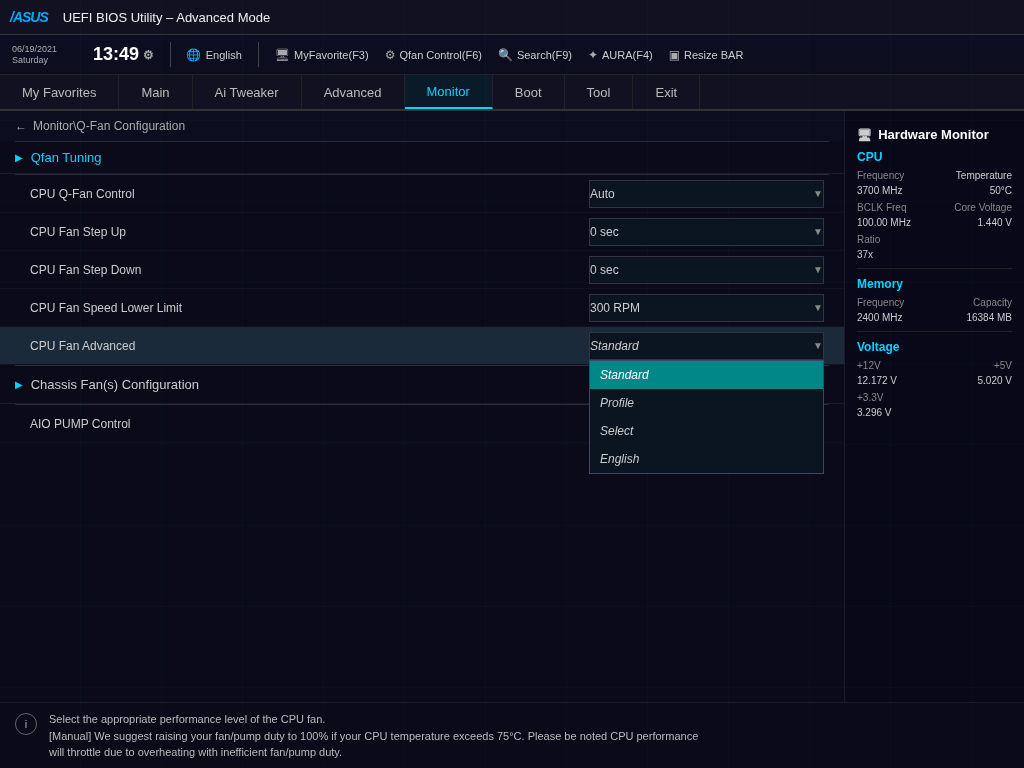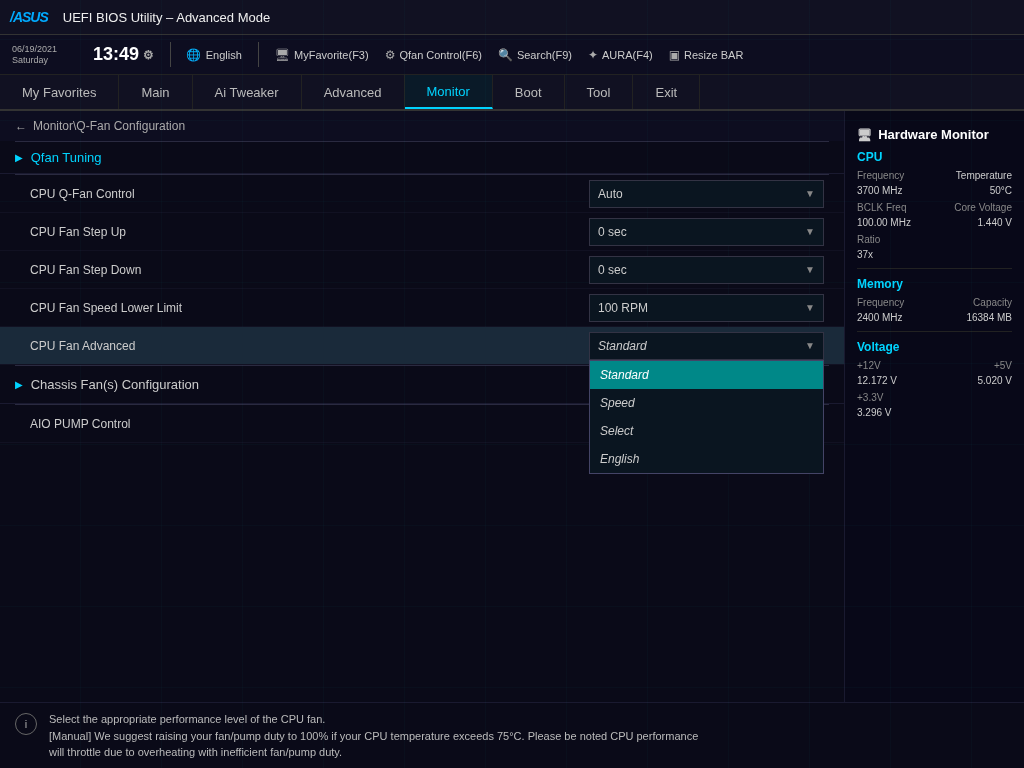--- a/index.html
+++ b/index.html
@@ -191,21 +191,21 @@
       width: 240px;
     }
 
     .dropdown {
       width: 235px;
       height: 28px;
       background: #0a1520;
       border: 1px solid #334;
       color: #ccc;
       font-size: 12px;
-      padding: 0 8px;
+      padding: 0 0;
       display: flex;
       align-items: center;
       justify-content: space-between;
       cursor: pointer;
       position: relative;
     }
     .dropdown-arrow { color: #888; font-size: 10px; }
     .dropdown-option {
       height: 28px;
       display: flex;
@@ -445,37 +445,37 @@
           <span>0 sec</span>
           <span class="dropdown-arrow">▼</span>
         </div>
       </div>
     </div>
 
     <div class="setting-row">
       <span class="setting-label">CPU Fan Speed Lower Limit</span>
       <div class="setting-control">
         <div class="dropdown">
-          <span>100 RPM</span>
+          <span>300 RPM</span>
           <span class="dropdown-arrow">▼</span>
         </div>
       </div>
     </div>
 
     <div class="setting-row highlighted" style="position:relative; overflow: visible;">
       <span class="setting-label">CPU Fan Advanced</span>
       <div class="setting-control fan-profile-container" style="position:relative;">
         <div class="dropdown">
           <span>Standard</span>
           <span class="dropdown-arrow">▼</span>
         </div>
 
         <div class="dropdown-list-overlay">
           <div class="dropdown-option selected">Standard</div>
-          <div class="dropdown-option">Speed</div>
+          <div class="dropdown-option">Profile</div>
           <div class="dropdown-option">Select</div>
           <div class="dropdown-option">English</div>
         </div>
       </div>
     </div>
 
     <div class="settings-divider"></div>
 
     <div class="chassis-row">
       <span class="section-arrow">▶</span>

